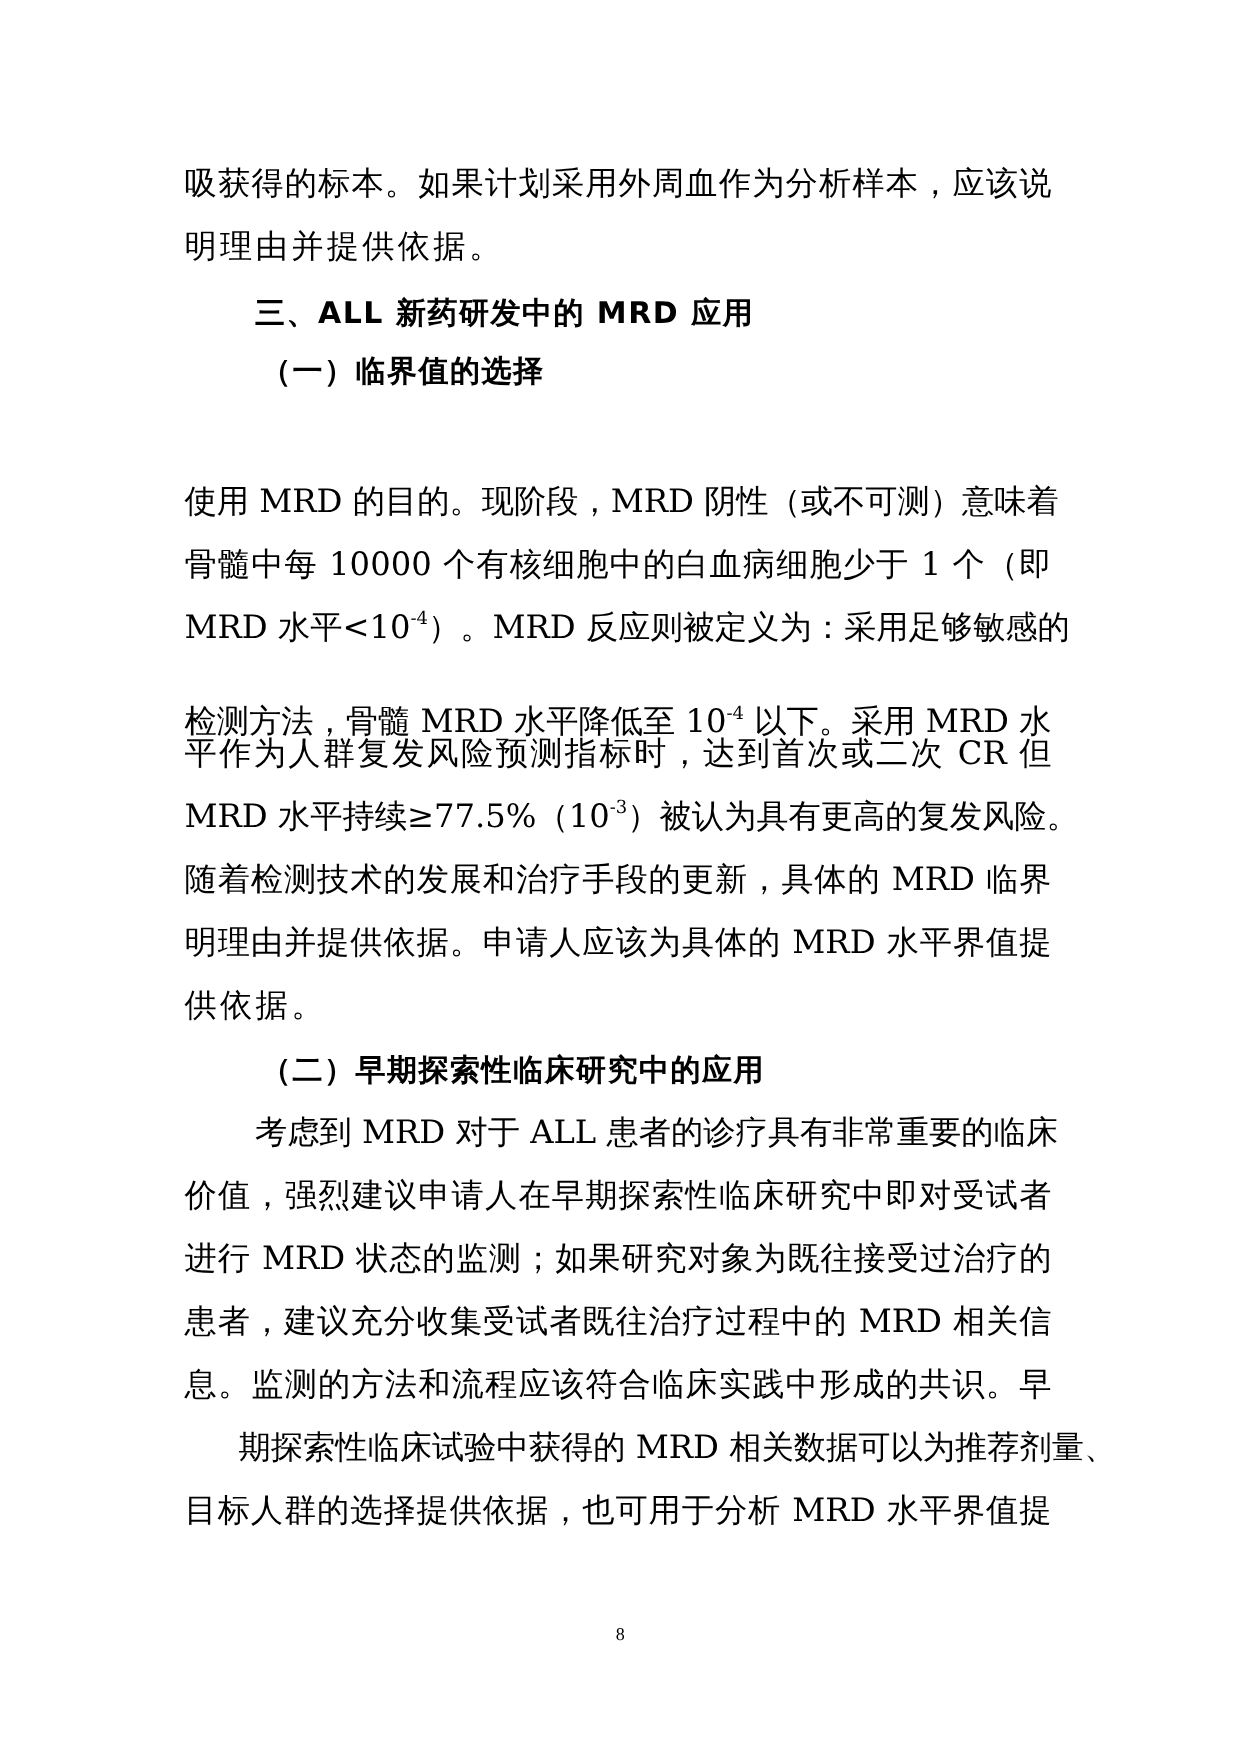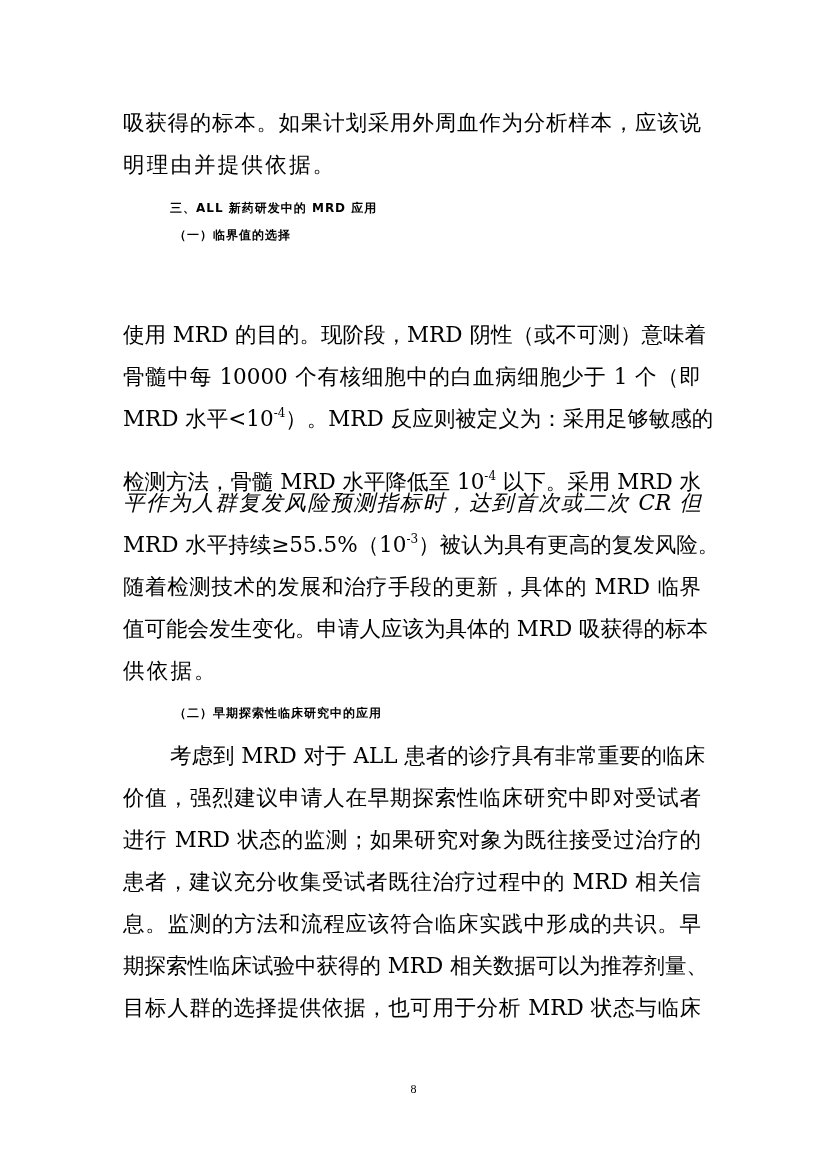--- a/index.html
+++ b/index.html
@@ -39,21 +39,21 @@
       letter-spacing: 2.2px;
     }
     .line.indent {
       left: 170px;
       width: 531px;
     }
     .heading {
       position: absolute;
       font-family: "DejaVu Sans", "Liberation Sans", sans-serif;
       font-weight: bold;
-      font-size: 12px;
+      font-size: 20px;
       line-height: 30px;
       white-space: nowrap;
       letter-spacing: 1px;
     }
     .h-section { left: 170px; }
     .h-sub { left: 174px; }
     sup {
       font-size: 12px;
       line-height: 0;
       vertical-align: super;
@@ -74,42 +74,42 @@
 </head>
 <body>
 
 <div class="page">
 
   <div class="line" style="top:108px;">吸获得的标本。如果计划采用外周血作为分析样本，应该说</div>
   <div class="line last" style="top:150px;">明理由并提供依据。</div>
 
   <div class="heading h-section" style="top:193px;">三、ALL 新药研发中的 MRD 应用</div>
 
-  <div class="heading h-sub" style="top:221px;font-family:Liberation Mono, monospace;">（一）临界值的选择</div>
+  <div class="heading h-sub" style="top:232px;">（一）临界值的选择</div>
 
   <div class="line" style="top:320px;">使用 MRD 的目的。现阶段，MRD 阴性（或不可测）意味着</div>
   <div class="line" style="top:362px;">骨髓中每 10000 个有核细胞中的白血病细胞少于 1 个（即</div>
   <div class="line" style="top:404px;">
     <span>MRD 水平&lt;10</span><sup>-4</sup><span>）。MRD 反应则被定义为：采用足够敏感的</span>
   </div>
   <div class="line" style="top:467px;">
     <span>检测方法，骨髓 MRD 水平降低至 10</span><sup>-4</sup><span> 以下。采用 MRD 水</span>
   </div>
-  <div class="line" style="top:488px;font-style:italic;">平作为人群复发风险预测指标时，达到首次或二次 CR 但</div>
+  <div class="line" style="top:488px;">平作为人群复发风险预测指标时，达到首次或二次 CR 但</div>
   <div class="line" style="top:530px;">
-    <span>MRD 水平持续≥55.5%（10</span><sup>-3</sup><span>）被认为具有更高的复发风险。</span>
+    <span>MRD 水平持续≥77.5%（10</span><sup>-3</sup><span>）被认为具有更高的复发风险。</span>
   </div>
   <div class="line" style="top:572px;">随着检测技术的发展和治疗手段的更新，具体的 MRD 临界</div>
-  <div class="line" style="top:614px;">值可能会发生变化。申请人应该为具体的 MRD 吸获得的标本</div>
+  <div class="line" style="top:614px;">明理由并提供依据。申请人应该为具体的 MRD 水平界值提</div>
   <div class="line last" style="top:656px;text-align:right;">供依据。</div>
 
   <div class="heading h-sub" style="top:698px;">（二）早期探索性临床研究中的应用</div>
 
   <div class="line indent" style="top:741px;">考虑到 MRD 对于 ALL 患者的诊疗具有非常重要的临床</div>
   <div class="line" style="top:783px;">价值，强烈建议申请人在早期探索性临床研究中即对受试者</div>
   <div class="line" style="top:825px;">进行 MRD 状态的监测；如果研究对象为既往接受过治疗的</div>
   <div class="line" style="top:867px;">患者，建议充分收集受试者既往治疗过程中的 MRD 相关信</div>
   <div class="line" style="top:909px;">息。监测的方法和流程应该符合临床实践中形成的共识。早</div>
-  <div class="line" style="top:951px;">期探索性临床试验中获得的 MRD 相关数据可以为推荐剂量、</div>
-  <div class="line" style="top:993px;">目标人群的选择提供依据，也可用于分析 MRD 状态与临床</div>
+  <div class="line" style="top:951px;margin-left:36px;">期探索性临床试验中获得的 MRD 相关数据可以为推荐剂量、</div>
+  <div class="line" style="top:993px;">目标人群的选择提供依据，也可用于分析 MRD 水平界值提</div>
 
   <div class="page-number">8</div>
 </div>
 
 </body></html>

